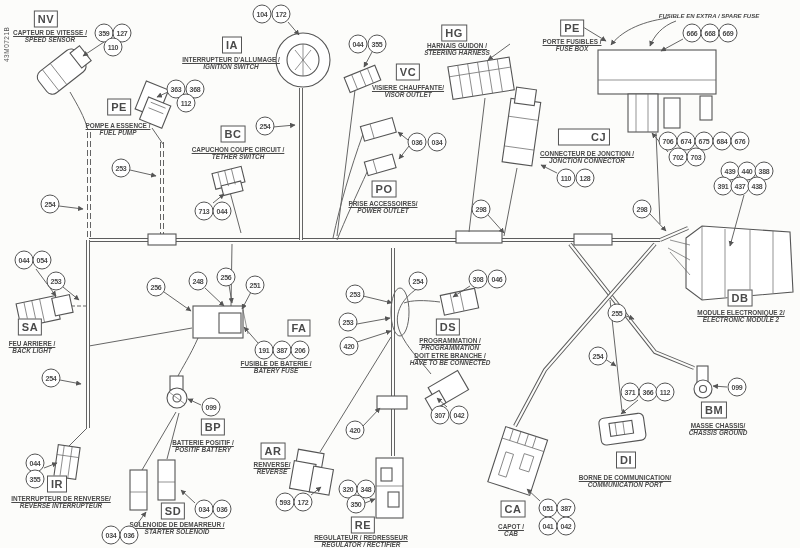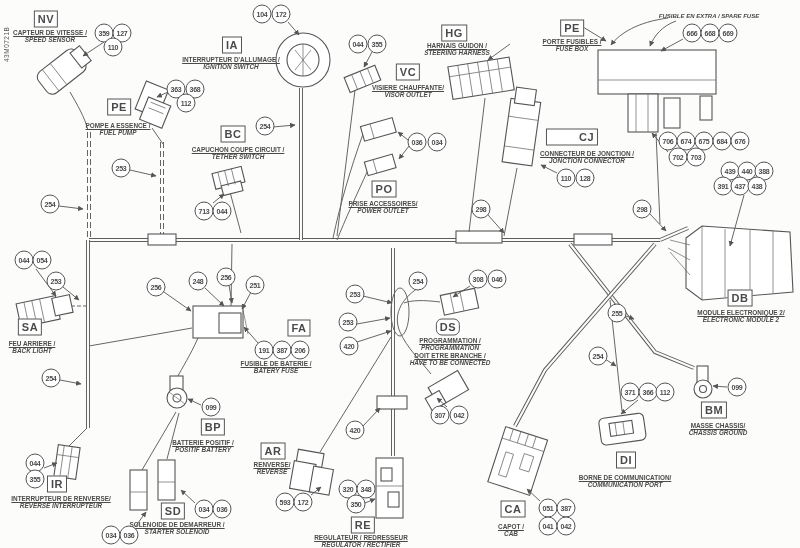--- a/index.html
+++ b/index.html
@@ -339,36 +339,36 @@
     <div class="box-label" style="left: 454px; top: 33px;">HG</div>
     <div class="cap" style="left: 457px; top: 42px;">
       <span class="fr">HARNAIS GUIDON /</span>
       <span class="en">STEERING HARNESS</span>
     </div>
     <div class="box-label" style="left: 572px; top: 28px;">PE</div>
     <div class="cap" style="left: 572px; top: 38px;">
       <span class="fr">PORTE FUSIBLES /</span>
       <span class="en">FUSE BOX</span>
     </div>
-    <div class="box-label" style="left: 572px; top: 137px; padding-left: 32px;">CJ</div>
+    <div class="box-label" style="left: 584px; top: 137px; padding-left: 32px;">CJ</div>
     <div class="cap" style="left: 587px; top: 150px;">
       <span class="fr">CONNECTEUR DE JONCTION /</span>
       <span class="en">JONCTION CONNECTOR</span>
     </div>
     <div class="box-label" style="left: 30px; top: 327px; text-align: center;">SA</div>
     <div class="cap" style="left: 32px; top: 340px;">
       <span class="fr">FEU ARRIERE /</span>
       <span class="en">BACK LIGHT</span>
     </div>
     <div class="box-label" style="left: 271px; top: 328px; margin-left: 28px;">FA</div>
     <div class="cap" style="left: 276px; top: 360px;">
       <span class="fr">FUSIBLE DE BATERIE /</span>
       <span class="en">BATERY FUSE</span>
     </div>
-    <div class="box-label" style="left: 448px; top: 327px; border-radius: 6px;">DS</div>
+    <div class="box-label" style="left: 448px; top: 327px;">DS</div>
     <div class="cap" style="left: 450px; top: 337px;">
       <span class="fr">PROGRAMMATION /</span>
       <span class="en">PROGRAMMATION</span>
       <span class="fr">DOIT ETRE BRANCHE /</span>
       <span class="en">HAVE TO BE CONNECTED</span>
     </div>
     <div class="box-label" style="left: 273px; top: 451px;">AR</div>
     <div class="cap" style="left: 272px; top: 461px;">
       <span class="fr">RENVERSE/</span>
       <span class="en">REVERSE</span>

